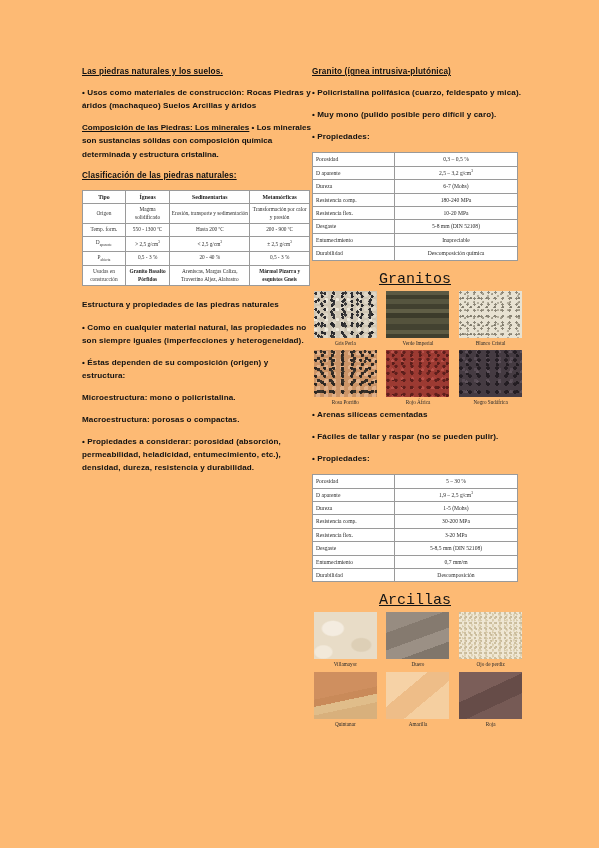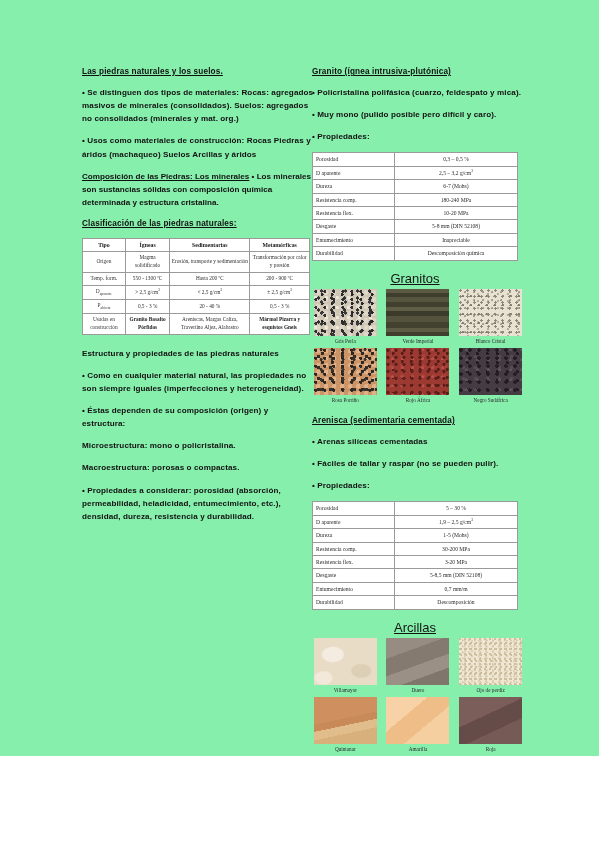--- a/index.html
+++ b/index.html
@@ -1,17 +1,17 @@
 <!DOCTYPE html>
 <html><head>
 <meta charset="utf-8">
 <style>
   html,body{margin:0;padding:0;background:#ffffff;}
   body{width:599px;height:848px;font-family:"Liberation Sans",sans-serif;color:#111;}
-  .page{position:relative;width:599px;height:756px;background:#86efac;overflow:hidden;}
+  .page{position:relative;width:599px;height:848px;background:#fdba74;overflow:hidden;}
   .col{position:absolute;top:66px;width:232px;}
   .col-left{left:82px;}
   .col-right{left:312px;}
 
   h2.sec{
     font-size:8.2px;font-weight:700;margin:0 0 9px 0;
     text-decoration:underline;letter-spacing:.15px;line-height:1.35;
   }
   p.para{
     font-size:8.1px;line-height:1.62;margin:0 0 9px 0;letter-spacing:.1px;
@@ -37,21 +37,21 @@
   table.props{width:206px;margin:3px 0 10px 0;}
   table.props td{
     border:1px solid #9a9a9a;font-size:5.6px;line-height:1.5;
     padding:2px 3px;color:#2b2b2b;font-family:"Liberation Serif",serif;
   }
   table.props td.k{width:40%;text-align:left;}
   table.props td.v{text-align:center;}
 
   
   .grid-title{
-    font-family:Liberation Sans, sans-serif;font-size:13px;text-align:center;
+    font-family:Liberation Mono, monospace;font-size:15px;text-align:center;
     text-decoration:underline;margin:4px 0 3px 0;width:206px;color:#141414;
   }
   .grid{width:212px;display:grid;grid-template-columns:repeat(3,1fr);gap:1px 6px;}
   .cell{display:flex;flex-direction:column;align-items:center;}
   .swatch{width:63px;height:47px;position:relative;overflow:hidden;}
   .cap{
     font-family:"Liberation Serif",serif;font-size:5.2px;color:#2b2b2b;
     margin-top:2px;margin-bottom:3px;text-align:center;line-height:1.2;
   }
 
@@ -117,21 +117,20 @@
 </style>
 </head>
 <body>
 
 <div class="page">
 
   <div class="col col-left">
 
     <h2 class="sec">Las piedras naturales y los suelos.</h2>
 
-    <p class="para">• Se distinguen dos tipos de materiales: Rocas: agregados masivos de minerales (consolidados). Suelos: agregados no consolidados (minerales y mat. org.)</p>
     <p class="para">• Usos como materiales de construcción: Rocas Piedras y áridos (machaqueo) Suelos Arcillas y áridos</p>
 
     <p class="head-inline"><span class="u">Composición de las Piedras: Los minerales</span><span> • Los minerales son sustancias sólidas con composición química determinada y estructura cristalina.</span></p>
 
     <h2 class="sec">Clasificación de las piedras naturales:</h2>
 
     <table class="tbl classif">
       <thead>
         <tr>
           <td>Tipo</td>
@@ -259,21 +258,20 @@
         <div class="cap">Rojo África</div>
       </div>
       <div class="cell">
         <div class="swatch">
             <span class="sp g-negrosud"></span>
           </div>
         <div class="cap">Negro Sudáfrica</div>
       </div>
     </div>
 
-    <h2 class="sec" style="margin-top:9px">Arenisca (sedimentaria cementada)</h2>
     <p class="para">• Arenas silíceas cementadas</p>
     <p class="para">• Fáciles de tallar y raspar (no se pueden pulir).</p>
     <p class="para">• Propiedades:</p>
 
     <table class="tbl props">
       <tbody>
         <tr>
           <td class="k">Porosidad</td>
           <td class="v">5 – 30 %</td>
         </tr>

